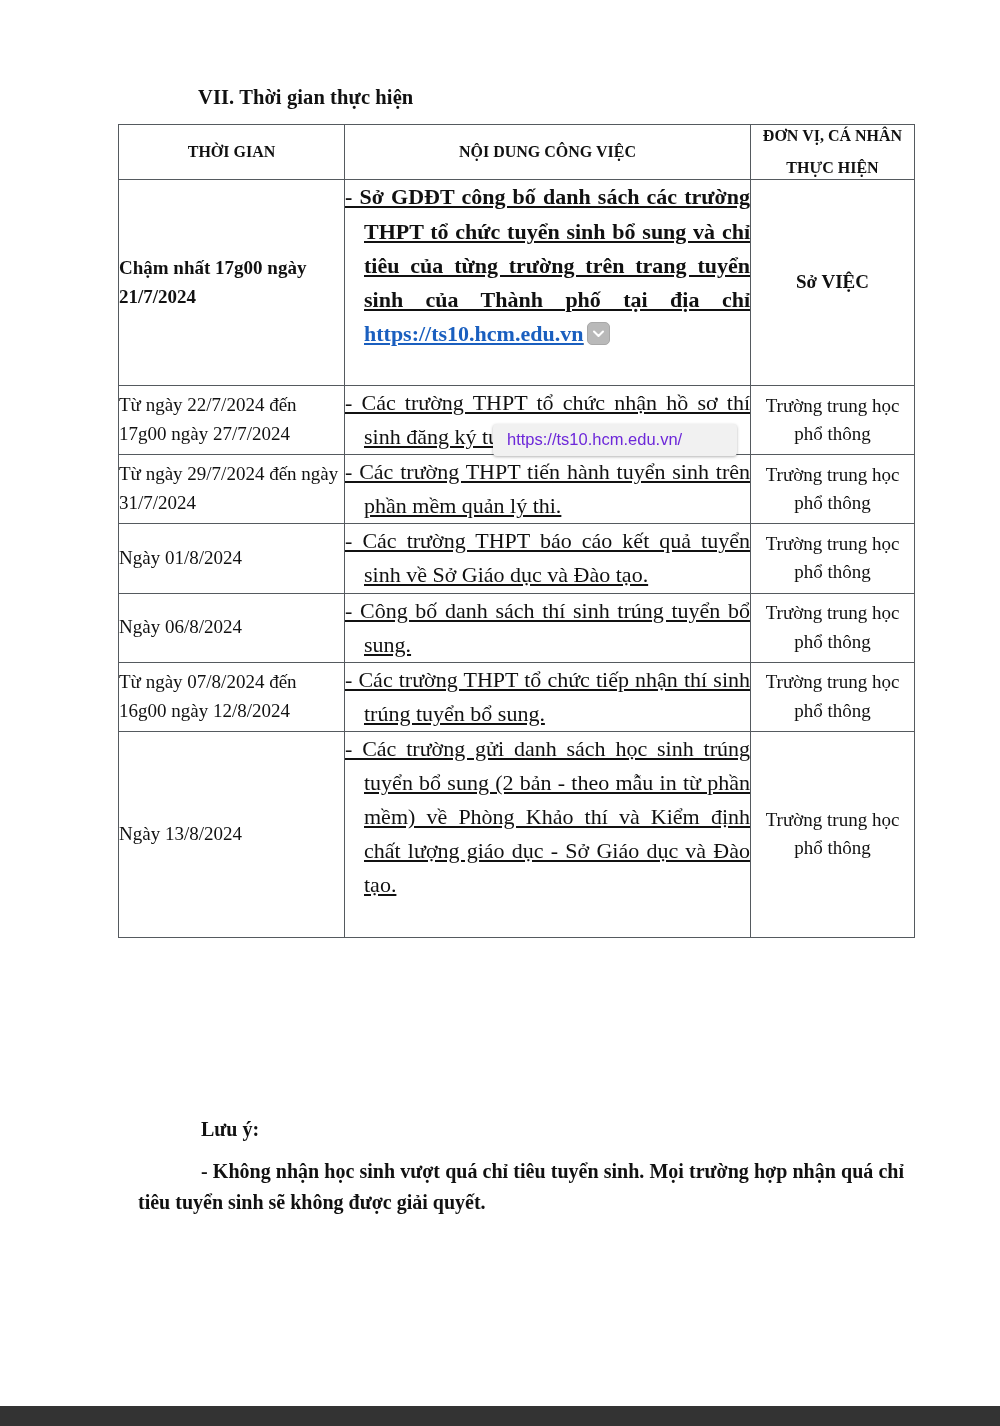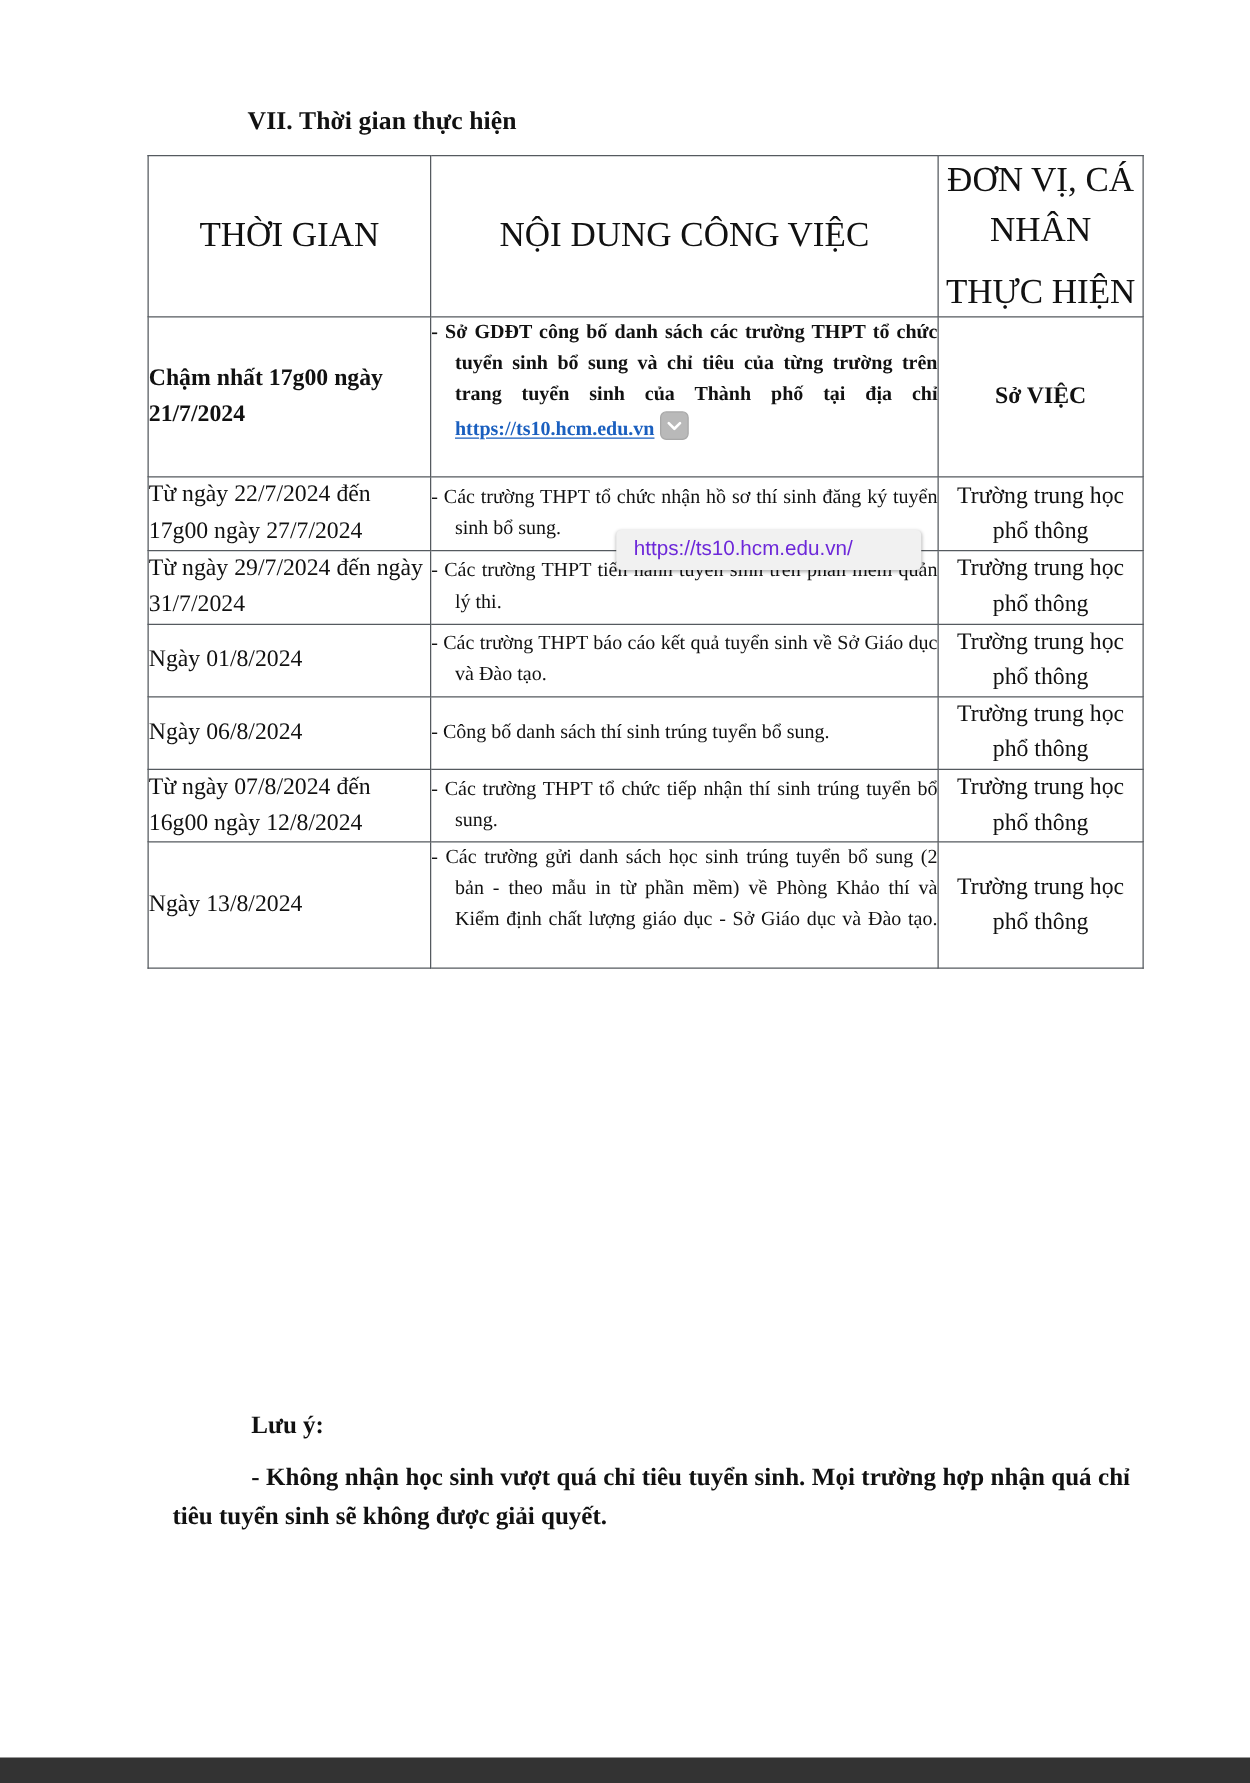--- a/index.html
+++ b/index.html
@@ -52,39 +52,40 @@
     vertical-align: middle;
     background: #ffffff;
   }
   .col-time   { width: 226px; }
   .col-work   { width: 406px; }
   .col-unit   { width: 164px; }
 
   
   .th-cell {
     text-align: center;
-    font-weight: normal;
-    font-size: 28px;
+    font-weight: bold;
+    font-size: 16px;
     padding: 14px 8px;
     line-height: 1.42;
   }
   .th-cell .hdr-line-gap { display: block; margin-top: 9px; }
 
   
   .cell-time {
     font-size: 19px;
     line-height: 1.52;
     padding: 13px 8px;
   }
   .cell-work {
-    font-size: 16px;
+    font-size: 22px;
     line-height: 1.55;
     padding: 13px 11px 13px 12px;
     text-align: justify;
     text-justify: inter-word;
+    text-decoration: underline;
   }
   .cell-unit {
     text-align: center;
     font-size: 19px;
     line-height: 1.5;
     padding: 13px 6px;
   }
   .bold-row .cell-time,
   .bold-row .cell-work,
   .bold-row .cell-unit { font-weight: bold; }
@@ -149,21 +150,21 @@
   .notes {
     position: absolute;
     left: 138px;
     top: 1110px;
     width: 778px;
     font-size: 20px;
     font-weight: bold;
     line-height: 1.58;
   }
   .notes .note-head {
-    margin: 15px 0 10px 0;
+    margin: 4px 0 10px 0;
     padding-left: 63px;
   }
   .notes .note-p {
     margin: 0 12px 9px 0;
     text-indent: 63px;
     text-align: justify;
     text-justify: inter-word;
   }
   .notes .note-p.last { margin-bottom: 0; }
 

